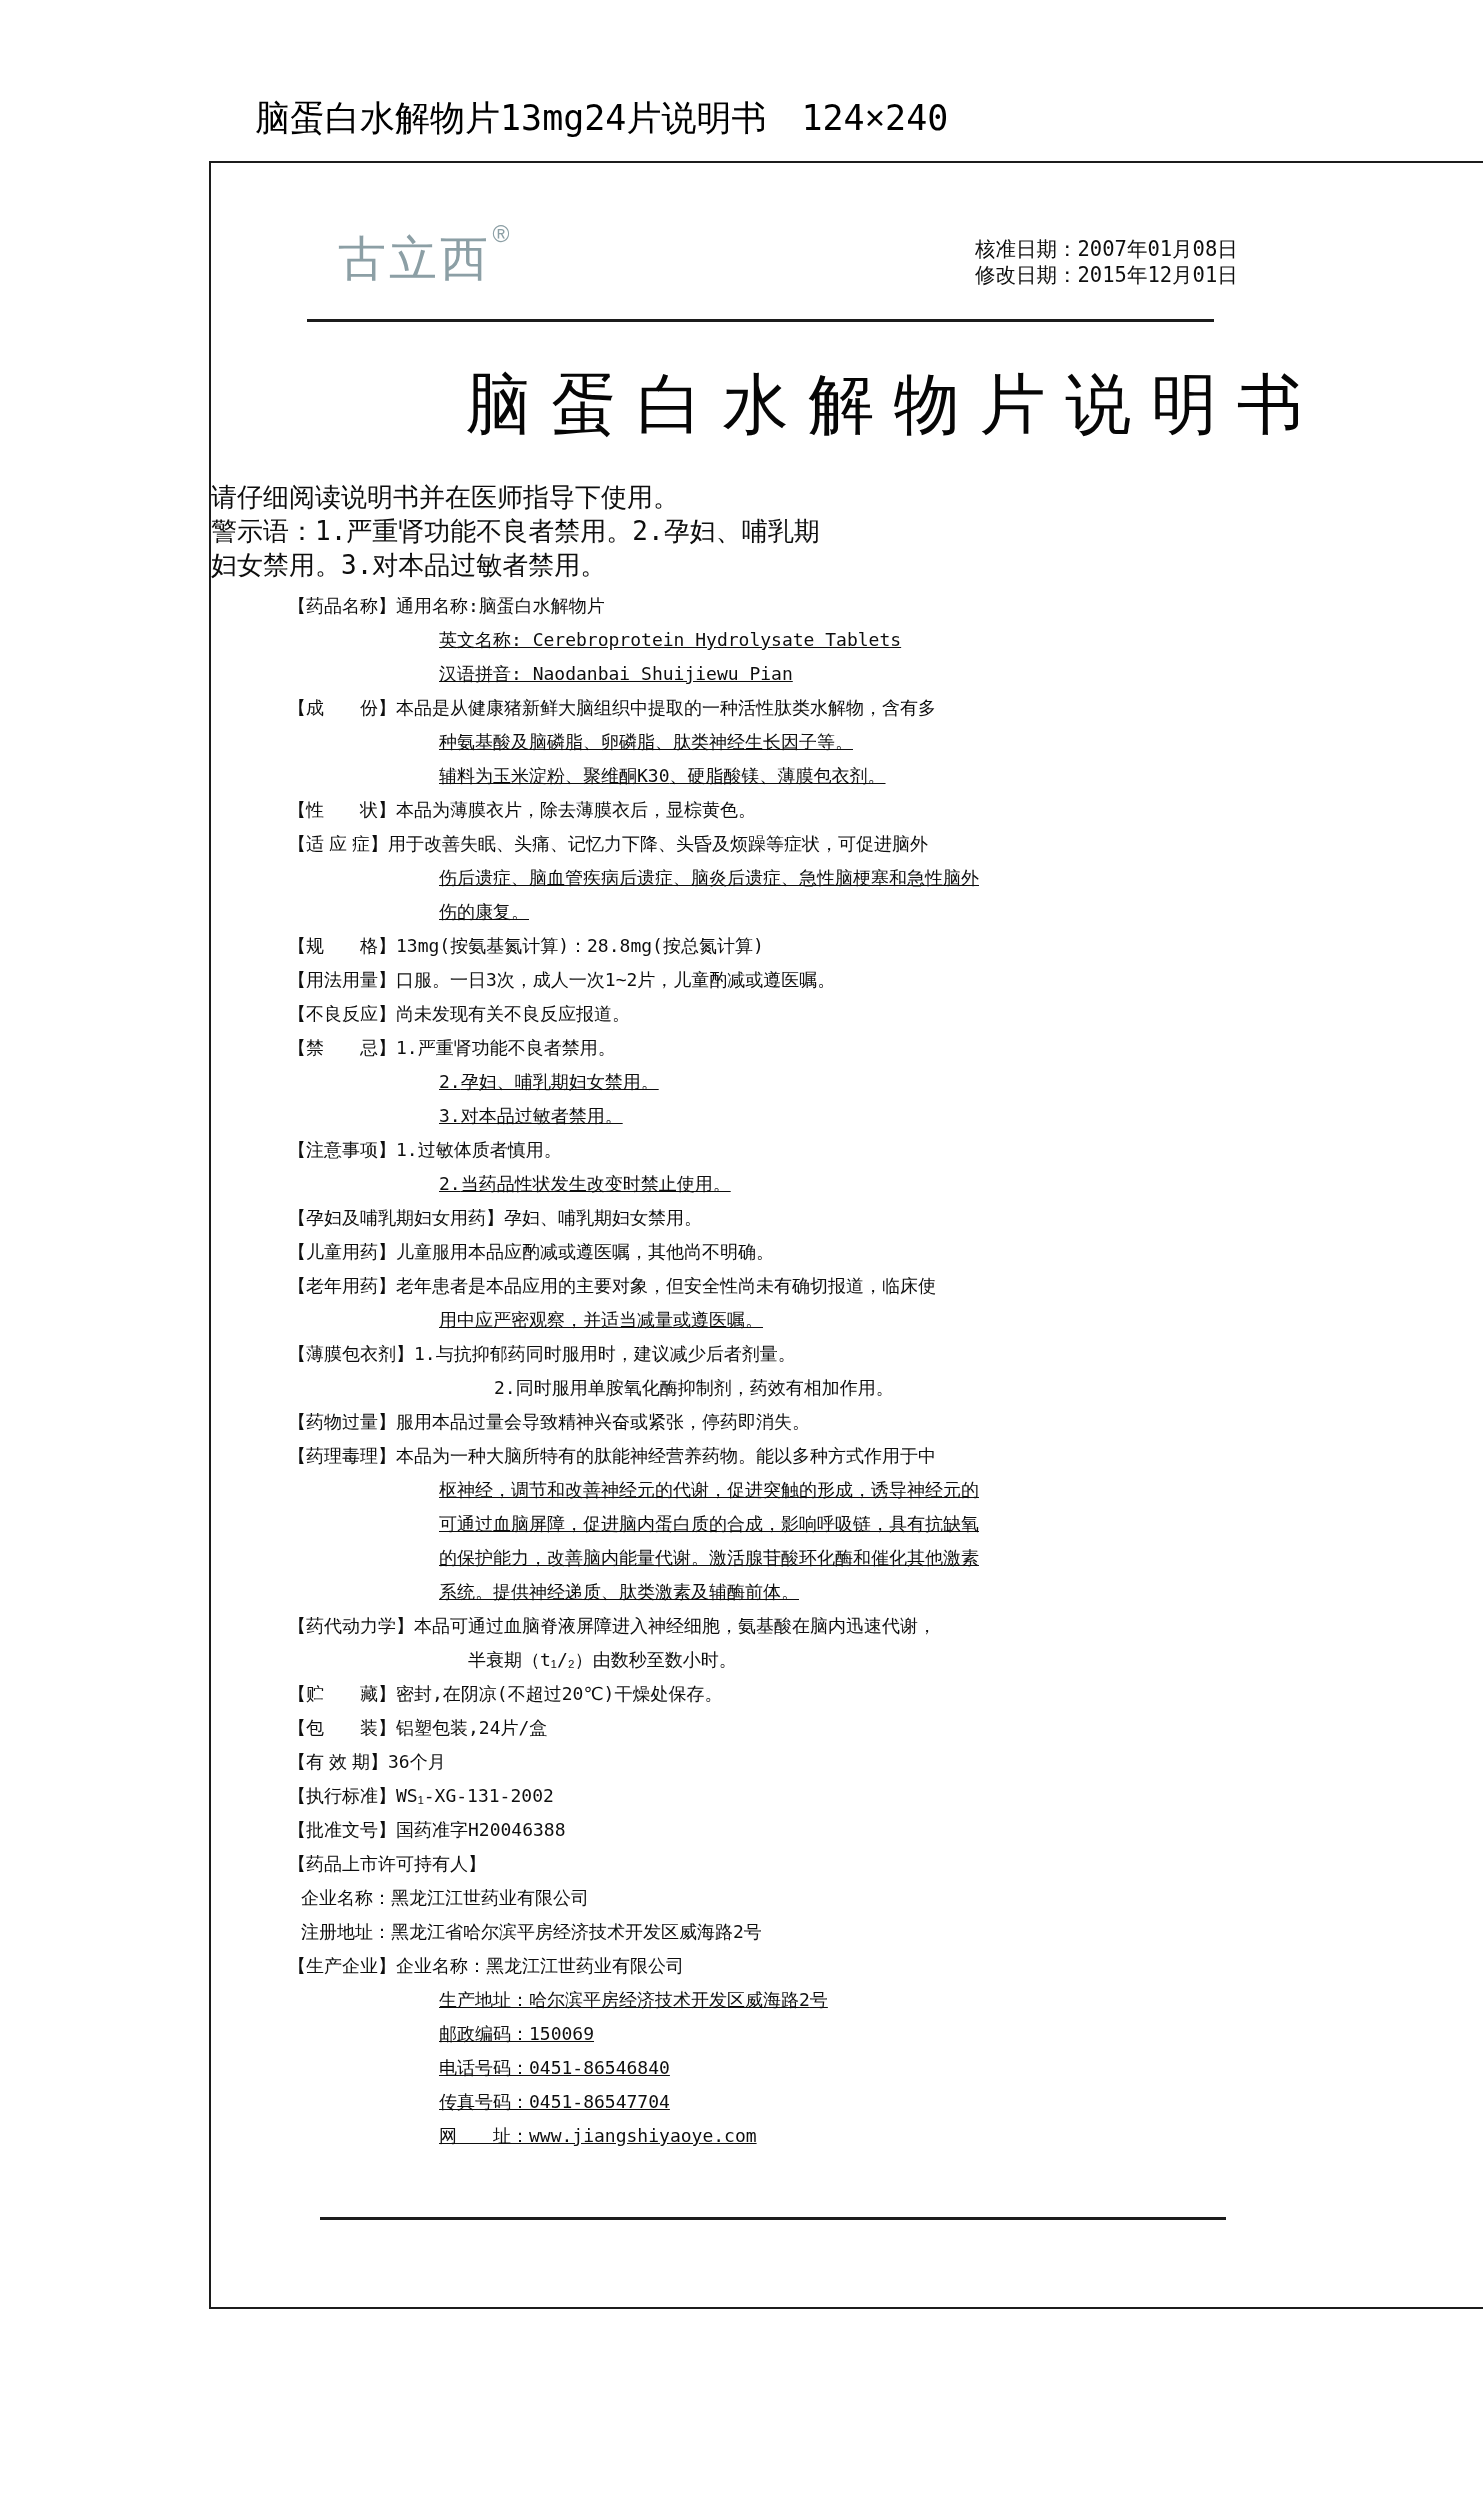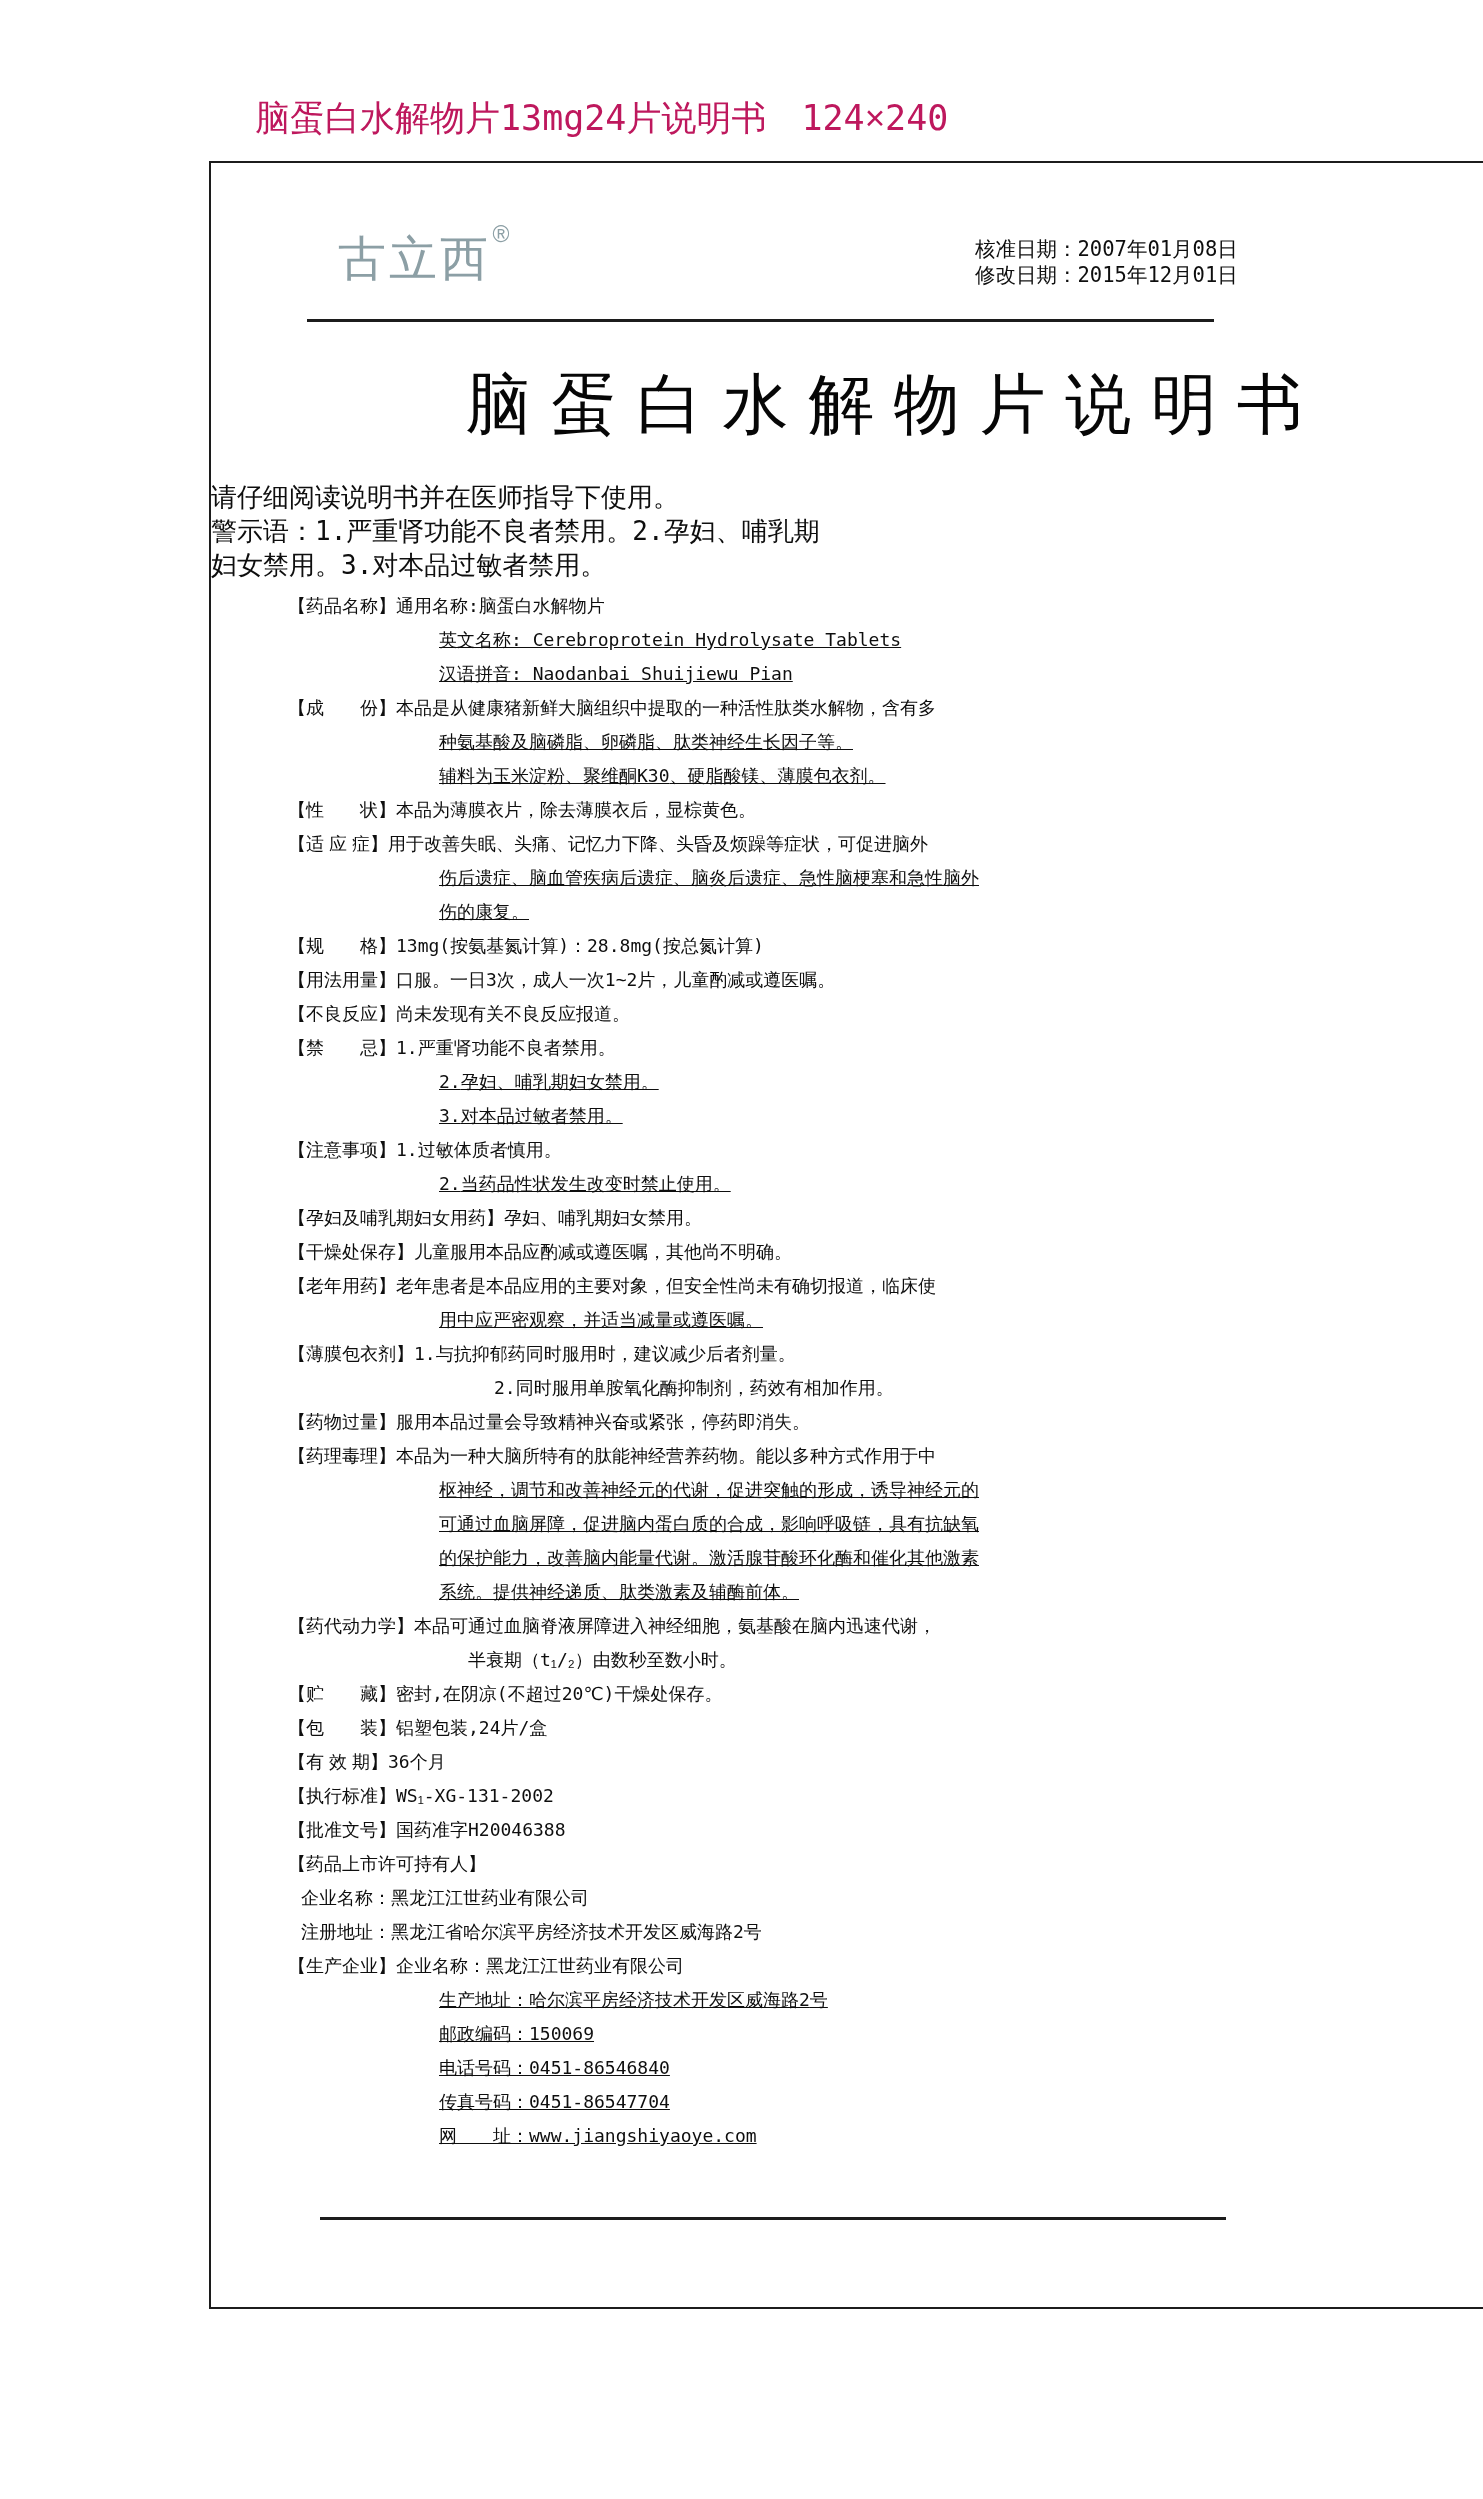--- a/index.html
+++ b/index.html
@@ -4,21 +4,21 @@
 <style>
   html,body{margin:0;padding:0;}
   body{
     width:1483px;height:2500px;position:relative;background:#ffffff;
     font-family:"Liberation Sans","DejaVu Sans",sans-serif;color:#0e0e0e;
   }
   .lat{font-family:"DejaVu Sans Mono","Liberation Mono",monospace;}
 
   .page-title{
     position:absolute;left:255px;top:98px;font-size:35px;line-height:39px;
-    white-space:pre;color:#be185d;
+    white-space:pre;color:#000000;
   }
 
   .sheet{
     position:absolute;left:209px;top:161px;width:1350px;height:2148px;
     border:2.3px solid #1c1c1c;box-sizing:border-box;background:#ffffff;
   }
 
   .logo{
     position:absolute;left:127px;top:64px;font-size:48px;letter-spacing:3px;
     color:#8c9fa5;white-space:nowrap;
@@ -101,21 +101,21 @@
       <div class="bl ind1"><span class="txt">伤的康复。</span></div>
       <div class="bl ind0"><span class="lbl">【规　　格】</span><span class="txt"><span class="lat">13mg(</span>按氨基氮计算<span class="lat">)</span>：<span class="lat">28.8mg(</span>按总氮计算<span class="lat">)</span></span></div>
       <div class="bl ind0"><span class="lbl">【用法用量】</span><span class="txt">口服。一日<span class="lat">3</span>次，成人一次<span class="lat">1~2</span>片，儿童酌减或遵医嘱。</span></div>
       <div class="bl ind0"><span class="lbl">【不良反应】</span><span class="txt">尚未发现有关不良反应报道。</span></div>
       <div class="bl ind0"><span class="lbl">【禁　　忌】</span><span class="txt"><span class="lat">1.</span>严重肾功能不良者禁用。</span></div>
       <div class="bl ind1"><span class="txt"><span class="lat">2.</span>孕妇、哺乳期妇女禁用。</span></div>
       <div class="bl ind1"><span class="txt"><span class="lat">3.</span>对本品过敏者禁用。</span></div>
       <div class="bl ind0"><span class="lbl">【注意事项】</span><span class="txt"><span class="lat">1.</span>过敏体质者慎用。</span></div>
       <div class="bl ind1"><span class="txt"><span class="lat">2.</span>当药品性状发生改变时禁止使用。</span></div>
       <div class="bl ind0"><span class="lbl">【孕妇及哺乳期妇女用药】</span><span class="txt">孕妇、哺乳期妇女禁用。</span></div>
-      <div class="bl ind0"><span class="lbl">【干燥处保存】</span><span class="txt">儿童服用本品应酌减或遵医嘱，其他尚不明确。</span></div>
+      <div class="bl ind0"><span class="lbl">【儿童用药】</span><span class="txt">儿童服用本品应酌减或遵医嘱，其他尚不明确。</span></div>
       <div class="bl ind0"><span class="lbl">【老年用药】</span><span class="txt">老年患者是本品应用的主要对象，但安全性尚未有确切报道，临床使</span></div>
       <div class="bl ind1"><span class="txt">用中应严密观察，并适当减量或遵医嘱。</span></div>
       <div class="bl ind0"><span class="lbl">【薄膜包衣剂】</span><span class="txt"><span class="lat">1.</span>与抗抑郁药同时服用时，建议减少后者剂量。</span></div>
       <div class="bl ind2"><span class="txt"><span class="lat">2.</span>同时服用单胺氧化酶抑制剂，药效有相加作用。</span></div>
       <div class="bl ind0"><span class="lbl">【药物过量】</span><span class="txt">服用本品过量会导致精神兴奋或紧张，停药即消失。</span></div>
       <div class="bl ind0"><span class="lbl">【药理毒理】</span><span class="txt">本品为一种大脑所特有的肽能神经营养药物。能以多种方式作用于中</span></div>
       <div class="bl ind1"><span class="txt">枢神经，调节和改善神经元的代谢，促进突触的形成，诱导神经元的</span></div>
       <div class="bl ind1"><span class="txt">可通过血脑屏障，促进脑内蛋白质的合成，影响呼吸链，具有抗缺氧</span></div>
       <div class="bl ind1"><span class="txt">的保护能力，改善脑内能量代谢。激活腺苷酸环化酶和催化其他激素</span></div>
       <div class="bl ind1"><span class="txt">系统。提供神经递质、肽类激素及辅酶前体。</span></div>

